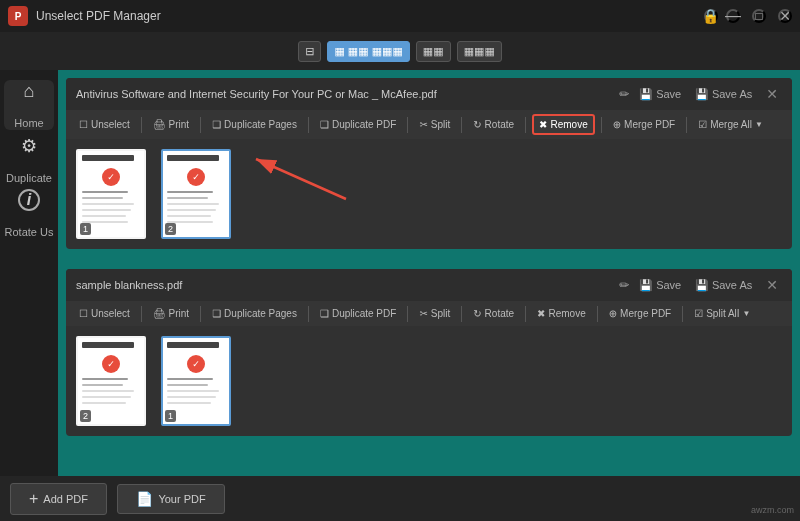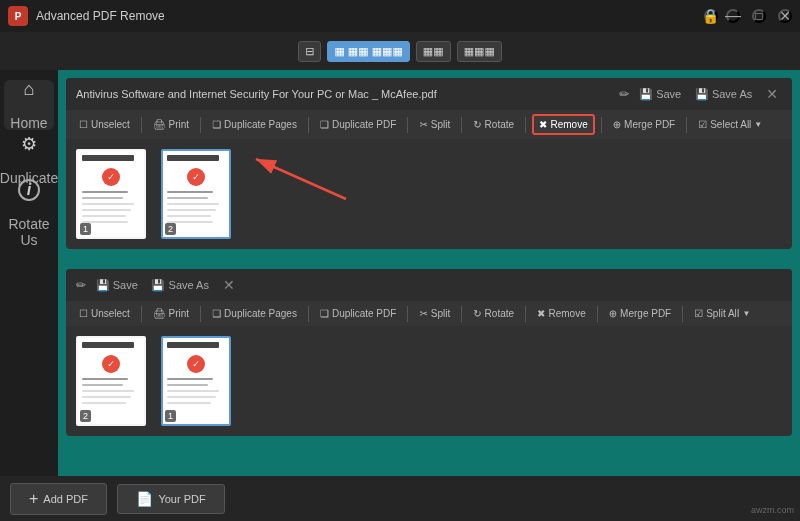--- a/index.html
+++ b/index.html
@@ -75,21 +75,21 @@
       display: flex;
       flex-direction: column;
       align-items: center;
       justify-content: center;
       border-radius: 6px;
       cursor: pointer;
       gap: 3px;
     }
     .sidebar-item.active { background: #2d2d2d; }
     .sidebar-item .si-icon { font-size: 18px; color: #ccc; }
-    .sidebar-item .si-label { font-size: 14px; color: #aaa; text-align: center; margin-top: 12px; }
+    .sidebar-item .si-label { font-size: 11px; color: #aaa; text-align: center; margin-top: 12px; }
 
     
     .content {
       flex: 1;
       background: #0f766e;
       overflow-y: auto;
       padding: 8px;
       display: flex;
       flex-direction: column;
       gap: 20px;
@@ -234,21 +234,21 @@
       pointer-events: none;
     }
   </style>
 </head>
 <body>
 
 <div class="titlebar">
   <div class="titlebar-icon">
     <span style="font-size:10px; font-weight:bold; color:white;">P</span>
   </div>
-  <span class="titlebar-title">Advanced PDF Remove</span>
+  <span class="titlebar-title">Unselect PDF Manager</span>
   <div class="titlebar-controls">
     <button class="titlebar-btn pin" title="Pin">🔒</button>
     <button class="titlebar-btn minimize">—</button>
     <button class="titlebar-btn maximize">□</button>
     <button class="titlebar-btn close">✕</button>
   </div>
 </div>
 
 <div class="top-toolbar">
   <button class="tool-icon-btn">⊟</button>
@@ -328,21 +328,21 @@
           <span>Remove</span>
         </button>
         <div class="tb-sep"></div>
         <button class="tb-btn">
           <span>⊕</span>
           <span>Merge PDF</span>
         </button>
         <div class="tb-sep"></div>
         <button class="tb-btn">
           <span>☑</span>
-          <span>Select All</span>
+          <span>Merge All</span>
           <span style="font-size:8px;">▼</span>
         </button>
       </div>
       <div class="thumbnails-area" style="position:relative;">
         <div class="thumb-wrapper">
           <div class="thumb-img">
             <div class="thumb-content">
               <div class="thumb-header-bar" style="width:90%; height:6px; background:#444; margin-bottom:3px;"></div>
               <div style="display:flex; justify-content:center; margin:2px 0;">
                 <div style="width:18px; height:18px; background:#e74c3c; border-radius:50%; display:flex; align-items:center; justify-content:center; color:white; font-size:9px;">✓</div>
@@ -381,20 +381,21 @@
               <polygon points="0 0, 8 3, 0 6" fill="#e74c3c"></polygon>
             </marker>
           </defs>
           <line x1="280" y1="60" x2="190" y2="20" stroke="#e74c3c" stroke-width="2.5" marker-end="url(#arrowhead)"></line>
         </svg>
       </div>
     </div>
 
     <div class="pdf-section">
       <div class="pdf-header">
+        <span class="pdf-title">sample blankness.pdf</span>
         <span style="color:#aaa; font-size:12px;">✏</span>
         <div class="pdf-header-actions">
           <button class="pdf-action-btn">
             <span>💾</span>
             <span>Save</span>
           </button>
           <button class="pdf-action-btn">
             <span>💾</span>
             <span>Save As</span>
           </button>

